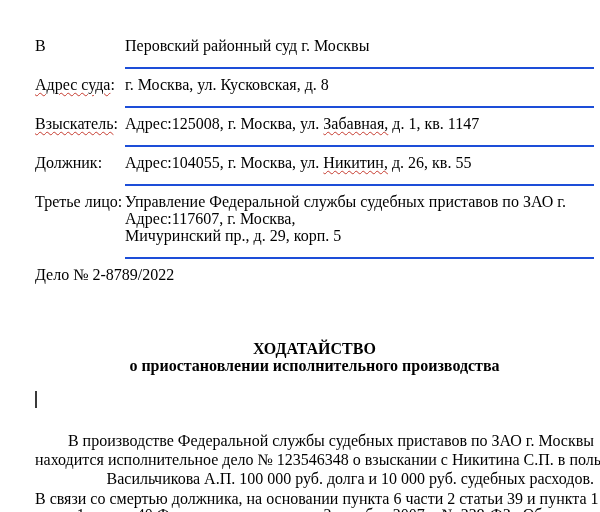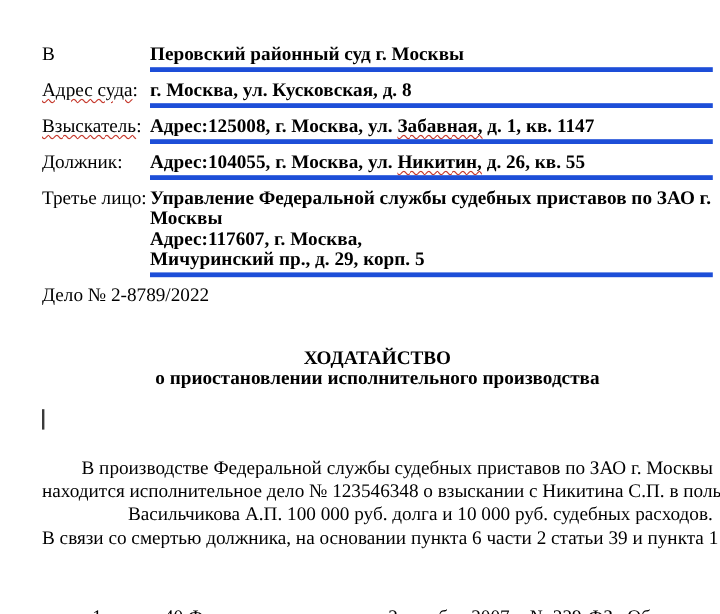--- a/index.html
+++ b/index.html
@@ -20,32 +20,32 @@
     width: 600px;
     height: 512px;
     padding: 37px 6px 0 35px;
     background: #ffffff;
     font-size: 16px;
     line-height: 17px;
   }
   
   .trow { display: flex; margin-bottom: 7px; }
   .tlabel { flex: 0 0 90px; width: 90px; white-space: nowrap; }
-  .tvalue { flex: 1 1 auto; border-bottom: 4px solid #1d4ed8; padding-bottom: 2px; font-weight: bold; }
+  .tvalue { flex: 1 1 auto; border-bottom: 2px solid #1d4ed8; padding-bottom: 13px; }
   .vline { white-space: nowrap; }
   .sq {
     text-decoration: underline;
     text-decoration-style: wavy;
     text-decoration-color: #c63b2f;
     text-decoration-thickness: 1px;
     text-underline-offset: 2px;
   }
   .case-number { margin-top: 6px; }
   .title-block {
-    margin-top: 35px;
+    margin-top: 57px;
     text-align: center;
     font-weight: bold;
   }
   .caret-line { margin-top: 17px; height: 17px; }
   .caret {
     display: inline-block;
     width: 2px;
     height: 17px;
     background: #3a3a3a;
     vertical-align: top;
@@ -104,21 +104,20 @@
         <div class="vline"><span>Адрес:104055, г. Москва, ул. </span><span class="sq">Никитин,</span><span> д. 26, кв. 55</span></div>
       </div>
     </div>
 
     <div class="trow">
       <div class="tlabel">
         <span>Третье лицо:</span>
       </div>
       <div class="tvalue">
         <div class="vline">Управление Федеральной службы судебных приставов по ЗАО г.</div>
-        <div class="vline">Москвы</div>
         <div class="vline">Адрес:117607, г. Москва,</div>
         <div class="vline">Мичуринский пр., д. 29, корп. 5</div>
       </div>
     </div>
 
   </div>
 
   <div class="case-number">Дело № 2-8789/2022</div>
 
   <div class="title-block">

